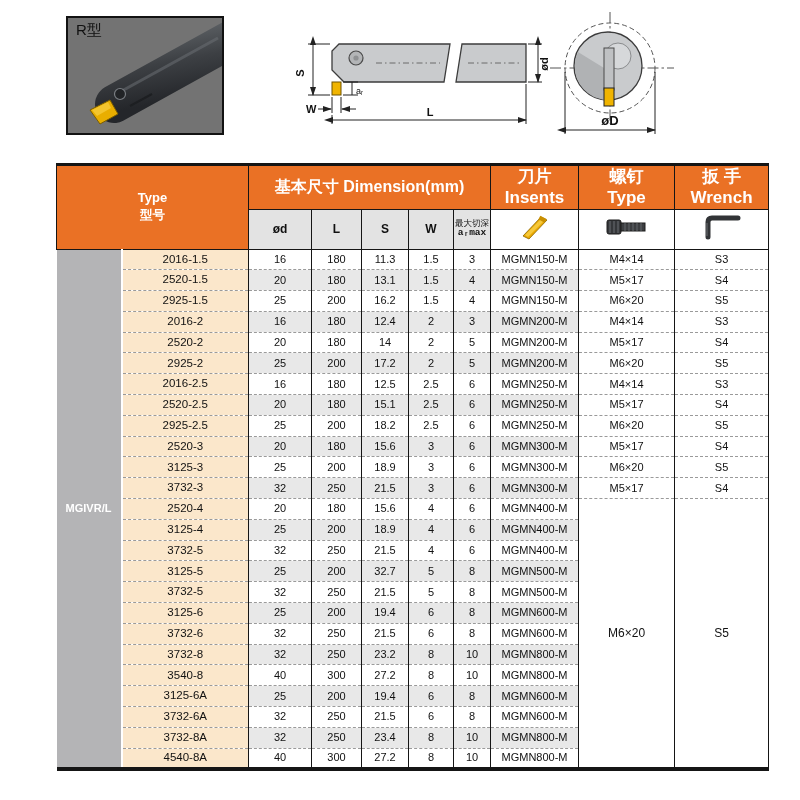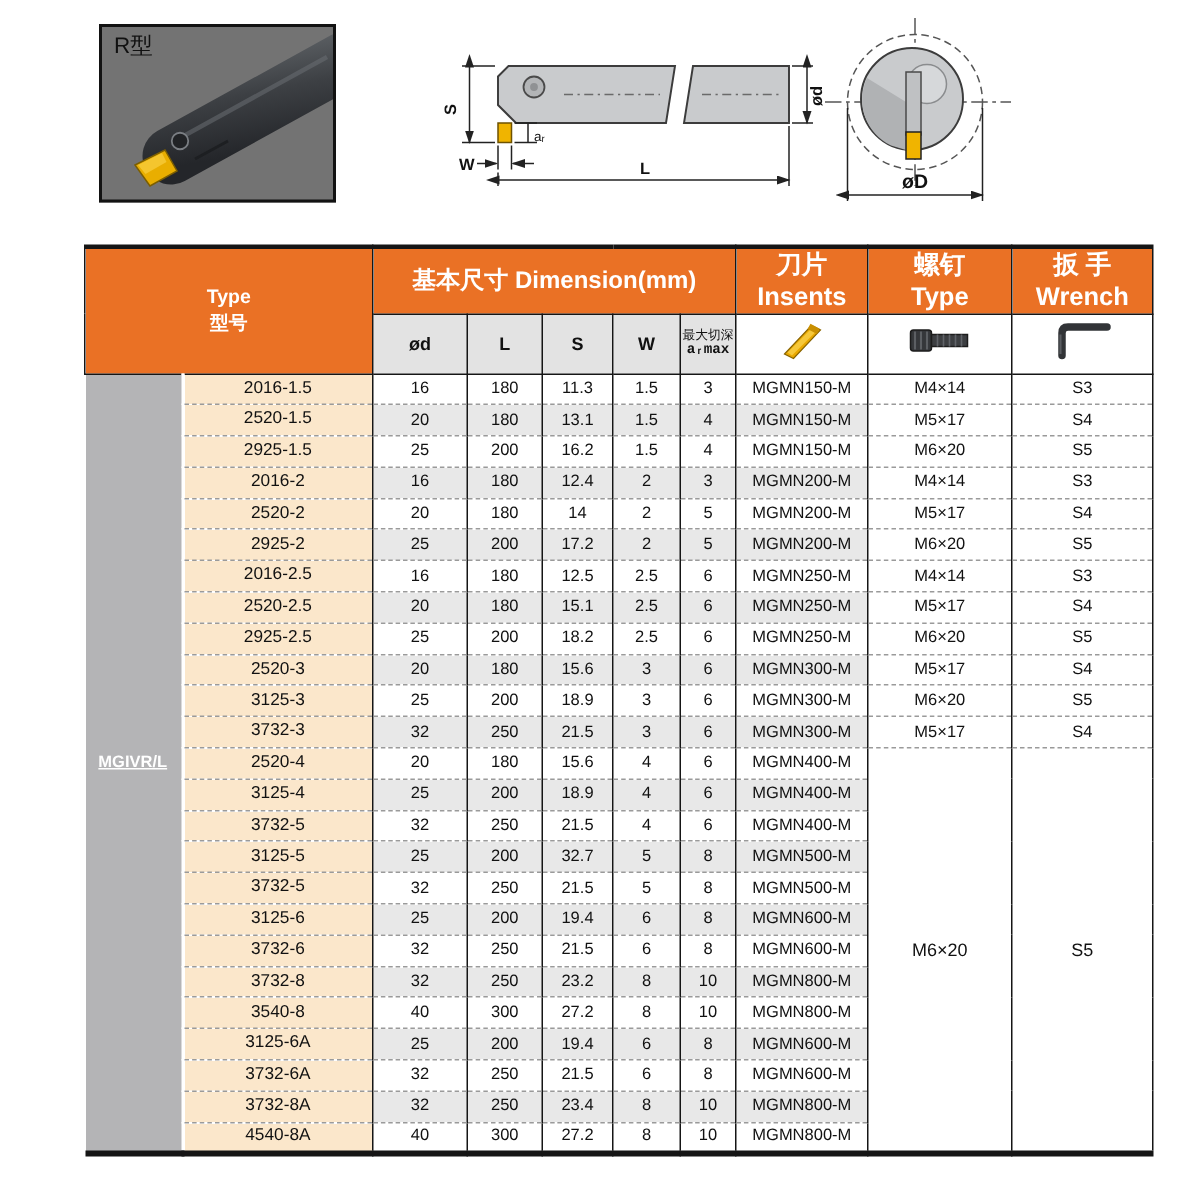--- a/index.html
+++ b/index.html
@@ -31,21 +31,21 @@
   tr.hrow1 { height:34px; }
   tr.hrow2 { height:40px; }
   .sub-gray { background:#E3E3E3; border:1px solid #151515; font-weight:bold; font-size:12px; color:#111; }
   .sub-gray .amax-cn { font-size:8.5px; font-weight:normal; display:block; line-height:1.1; }
   .sub-gray .amax-v { font-size:9.5px; font-weight:bold; display:block; line-height:1.1;font-family:Liberation Mono, monospace; }
   .sub-icon { background:#ffffff; border:1px solid #151515; }
 
   tbody td { height:20.8px; font-size:11px; color:#111; line-height:1; }
   td.series-cell { background:#b4b4b6; color:#ffffff; font-weight:bold; font-size:11px;
                    text-align:left; vertical-align:top; padding:5px 0 0 6px;
-                   border-right:2px solid #ffffff;text-decoration:underline; }
+                   border-right:2px solid #ffffff; }
   td.type-cell { background:#fbe7cb; font-size:11.5px; border-right:1px solid #151515;margin-top:22px; }
   td.num-cell { background:#ffffff; border-right:1px solid #151515; }
   td.alt { background:#e8e8e8; }
   td.merged-cell { background:#ffffff; font-size:12px; border-right:1px solid #151515;
                    vertical-align:middle; padding-top:40px; }
   tbody tr:not(:first-child) td { border-top:1px dashed #9a9a9a; }
 </style>
 </head>
 <body>
 

